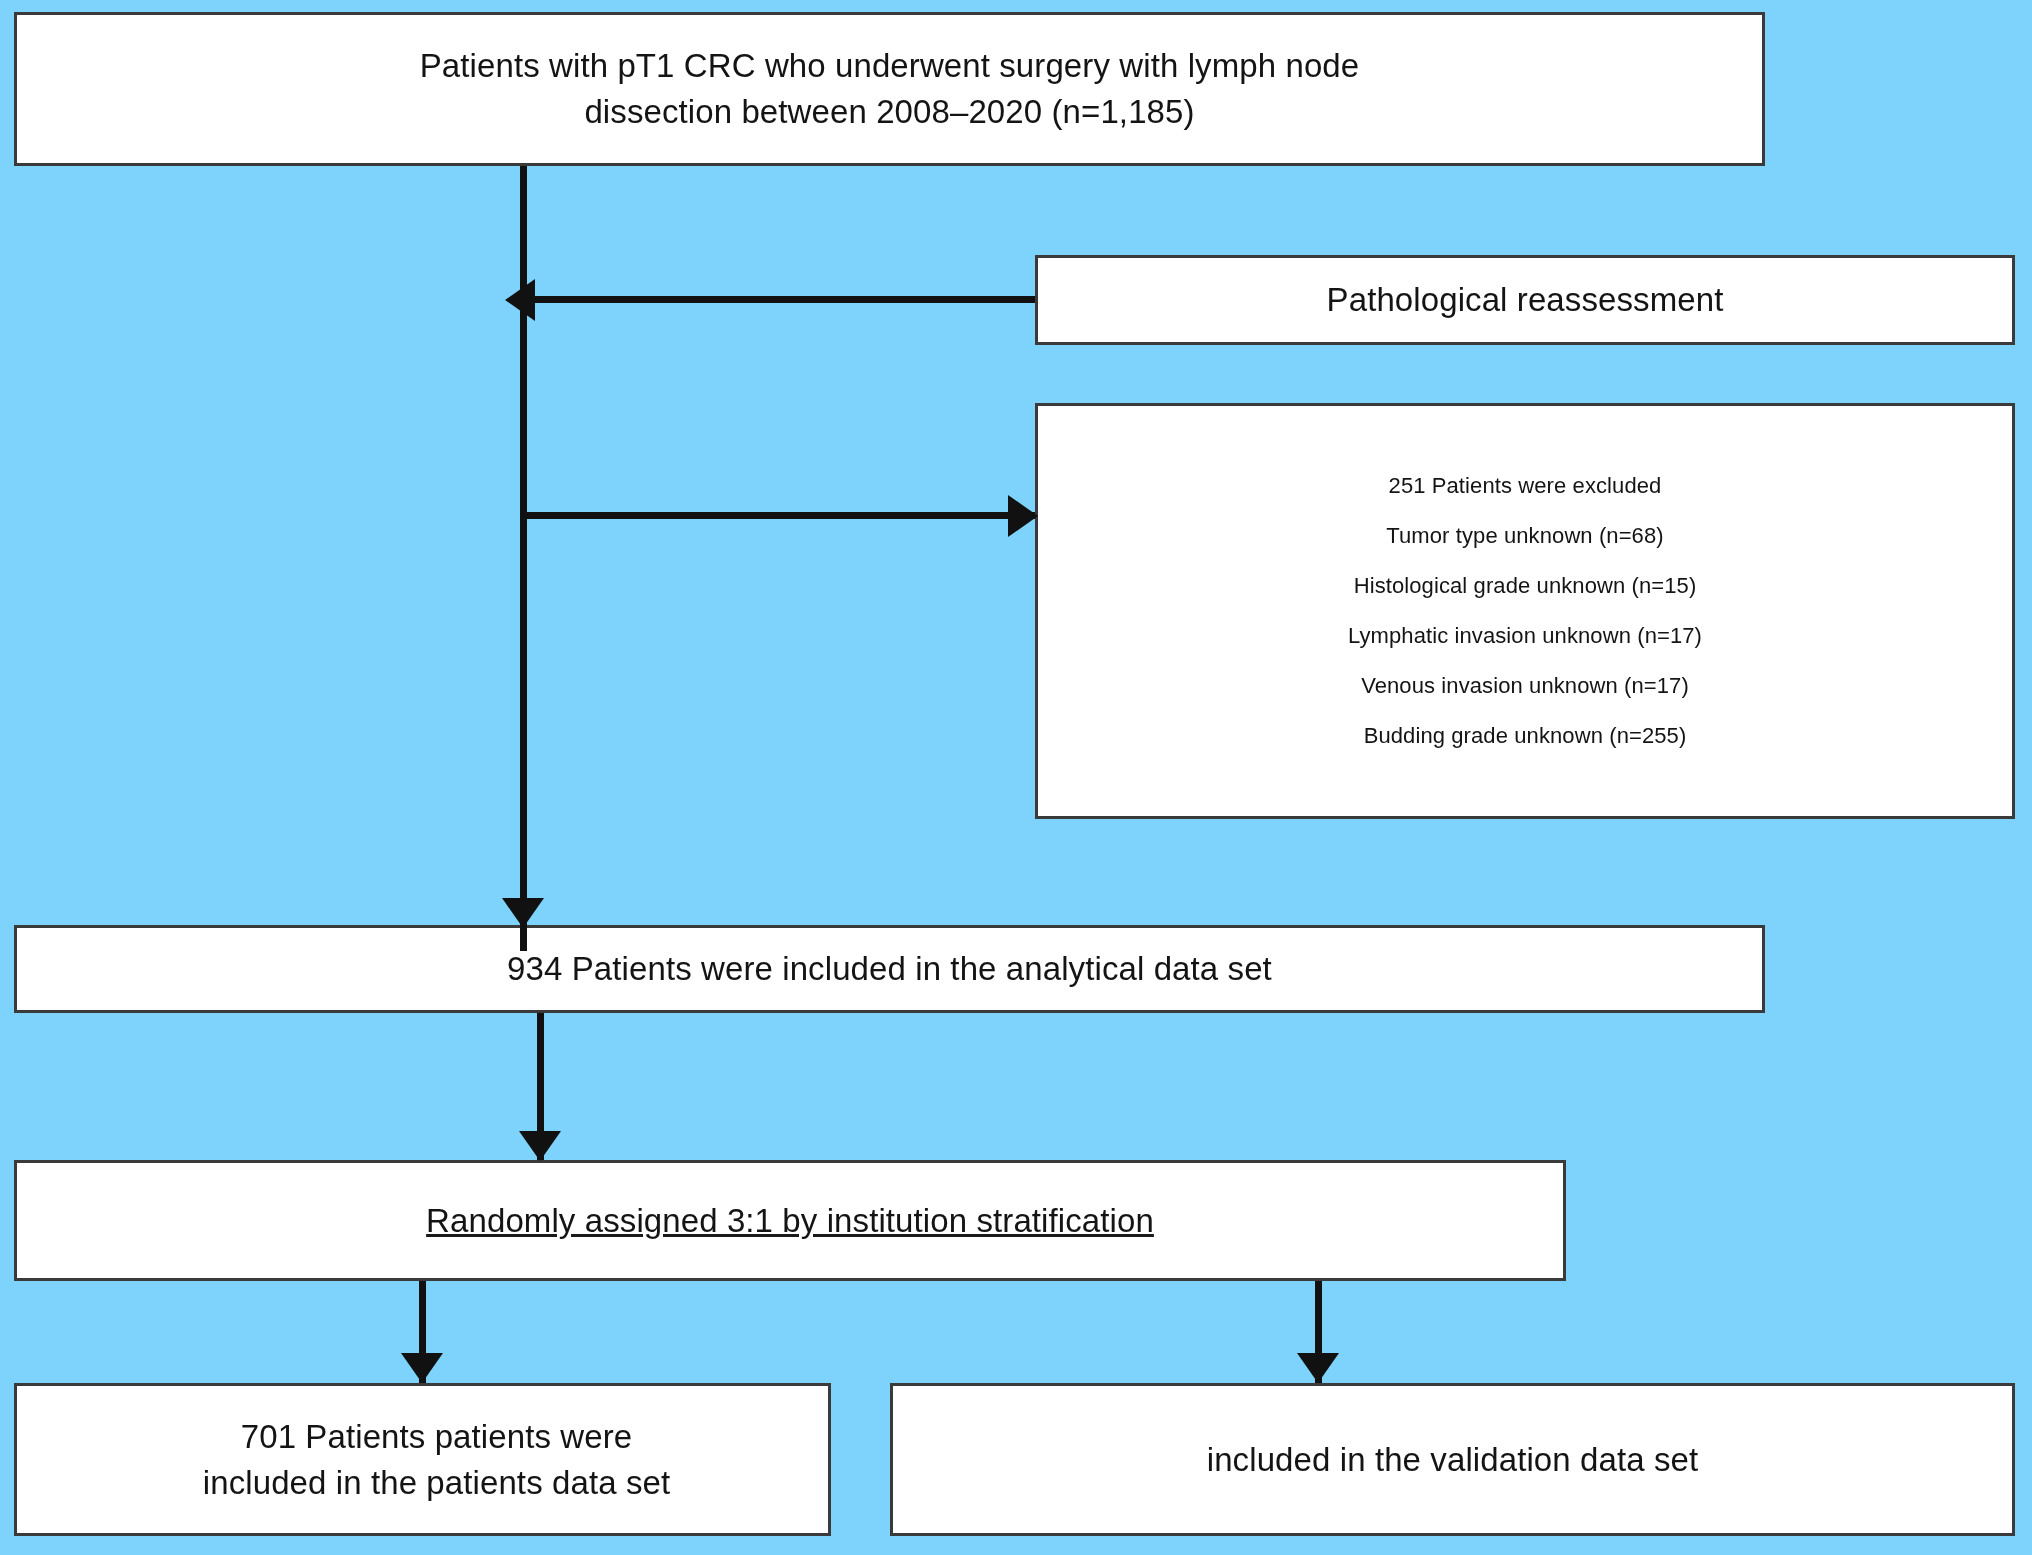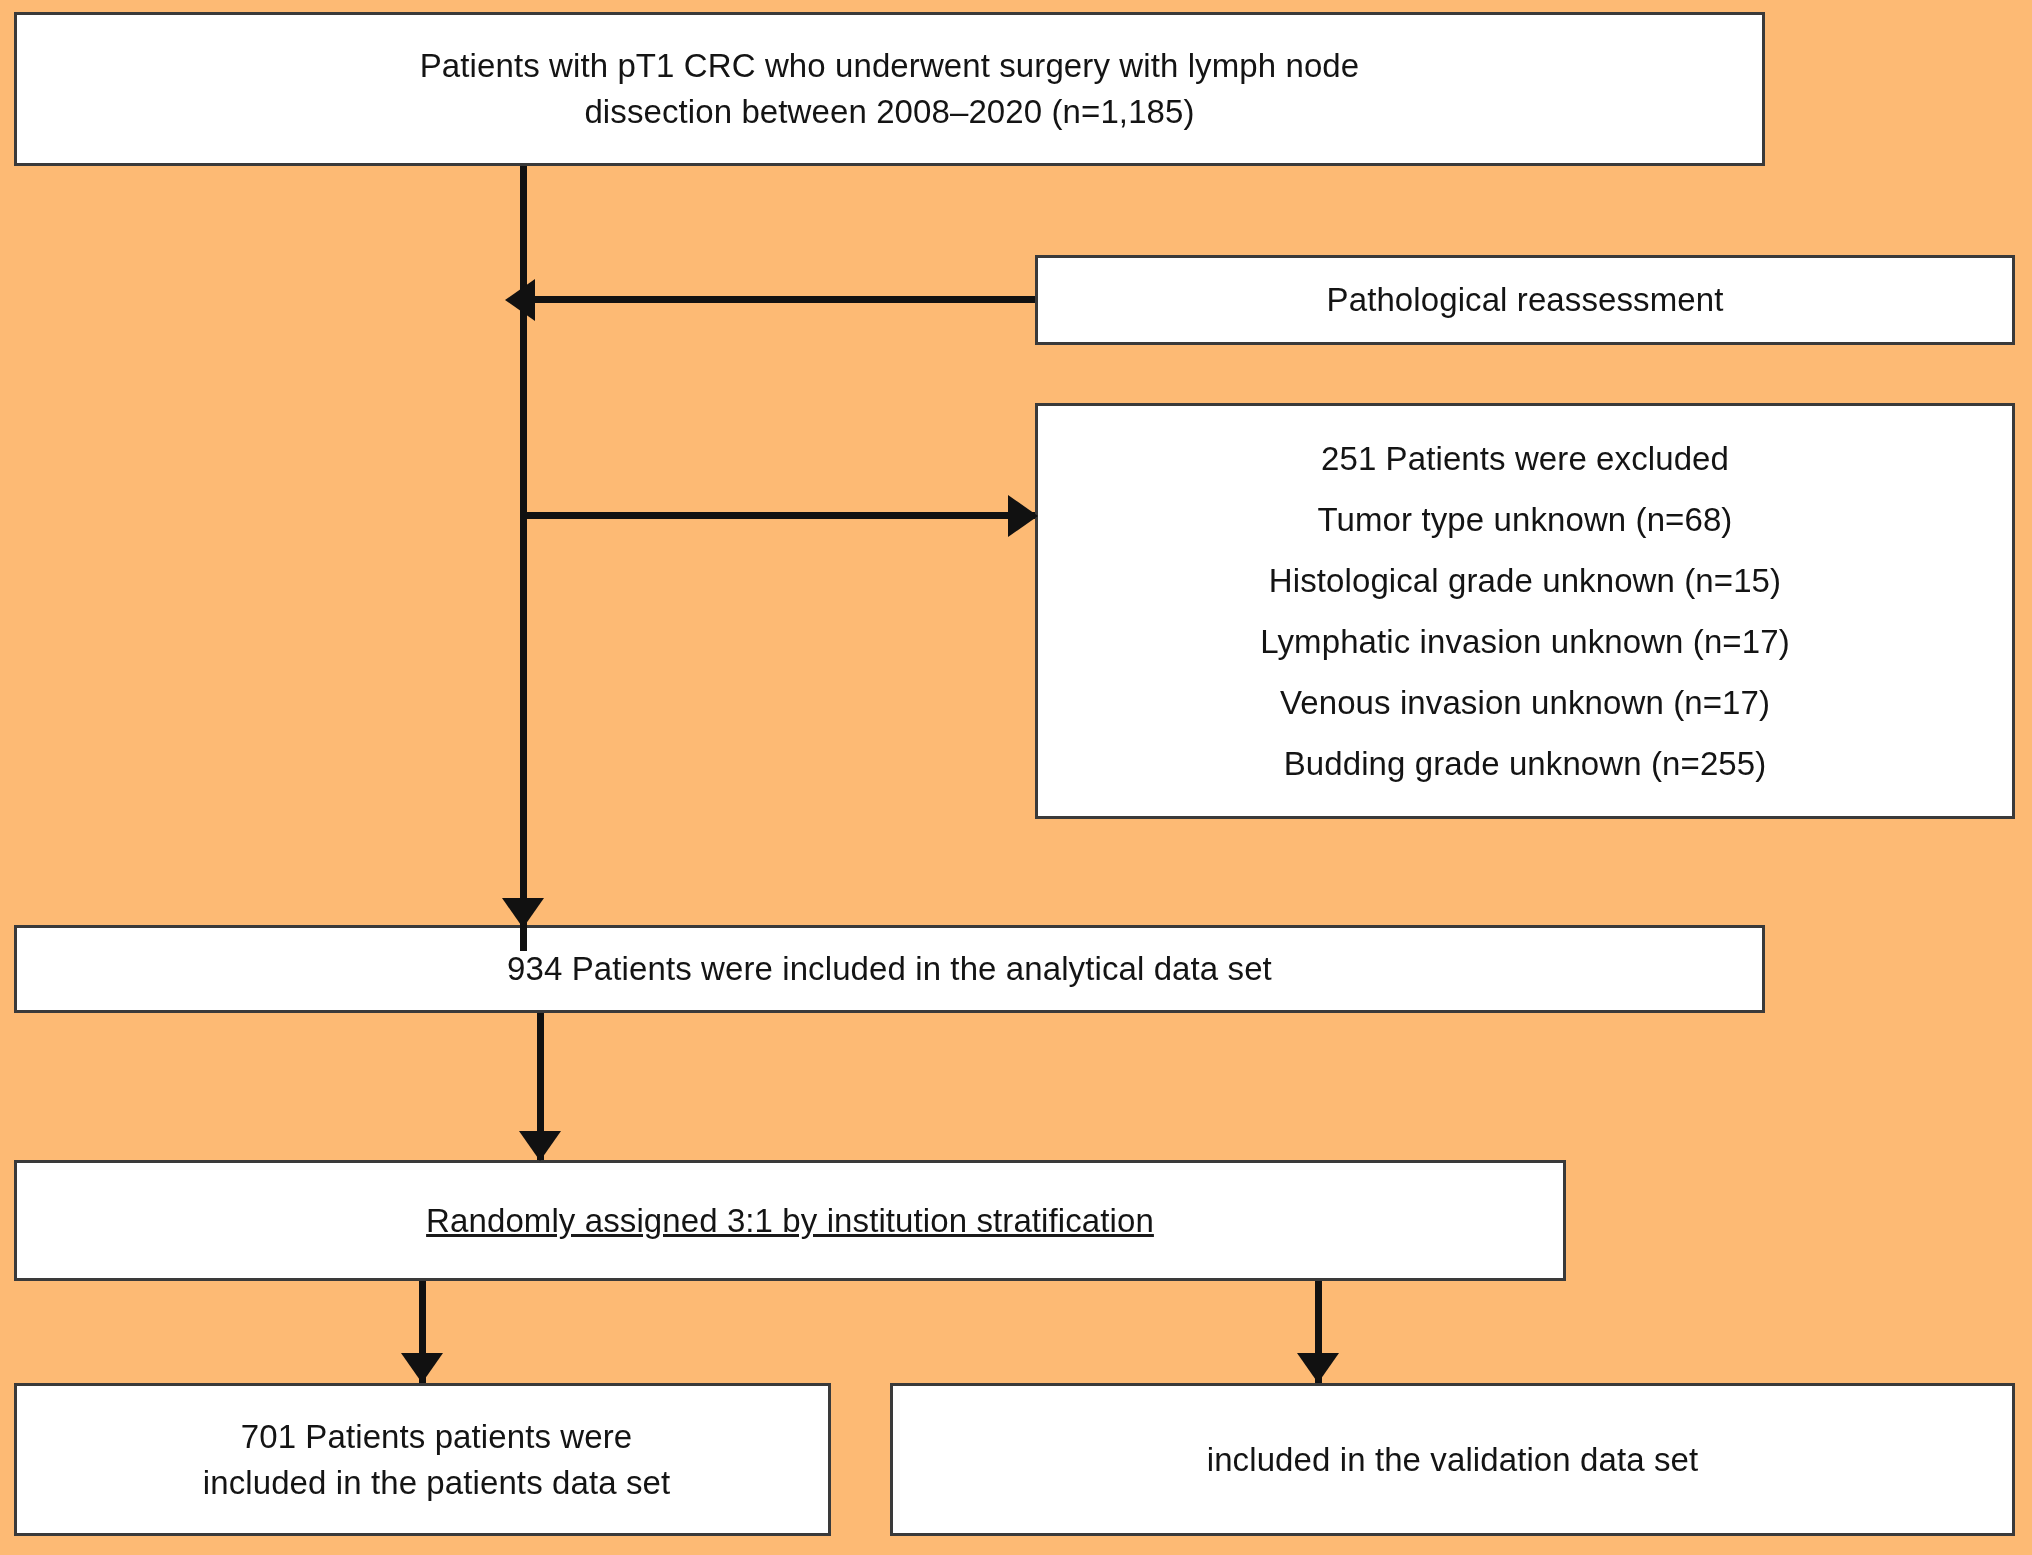--- a/index.html
+++ b/index.html
@@ -9,21 +9,21 @@
     background: #ffffff;
   }
   body {
     font-family: "Liberation Sans", sans-serif;
     color: #1a1a1a;
   }
   #canvas {
     position: relative;
     width: 2032px;
     height: 1555px;
-    background: #fdba74;
+    background: #7dd3fc;
     overflow: hidden;
   }
   .node {
     position: absolute;
     box-sizing: border-box;
     background: #ffffff;
     border: 3px solid #3a3a3a;
     display: flex;
     flex-direction: column;
     align-items: center;
@@ -40,21 +40,21 @@
   }
   
   #node-cohort      { left: 14px;   top: 12px;   width: 1751px; height: 154px; }
   #node-reassess    { left: 1035px; top: 255px;  width: 980px;  height: 90px;  }
   #node-excluded    { left: 1035px; top: 403px;  width: 980px;  height: 416px; }
   #node-analytical  { left: 14px;   top: 925px;  width: 1751px; height: 88px; text-align: center;  }
   #node-random      { left: 14px;   top: 1160px; width: 1552px; height: 121px; text-decoration: underline; }
   #node-training    { left: 14px;   top: 1383px; width: 817px;  height: 153px; padding-left: 28px; }
   #node-validation  { left: 890px;  top: 1383px; width: 1125px; height: 153px; }
 
-  #node-excluded .line { font-size: 33px; line-height: 1.0; margin: 14px 0; }
+  #node-excluded .line { font-size: 22px; line-height: 1.0; margin: 14px 0; }
   #node-reassess .line,
   #node-analytical .line,
   #node-random .line { font-size: 33px; }
 
   
   .conn {
     position: absolute;
     background: #111111;
   }
   .v { width: 7px; }

